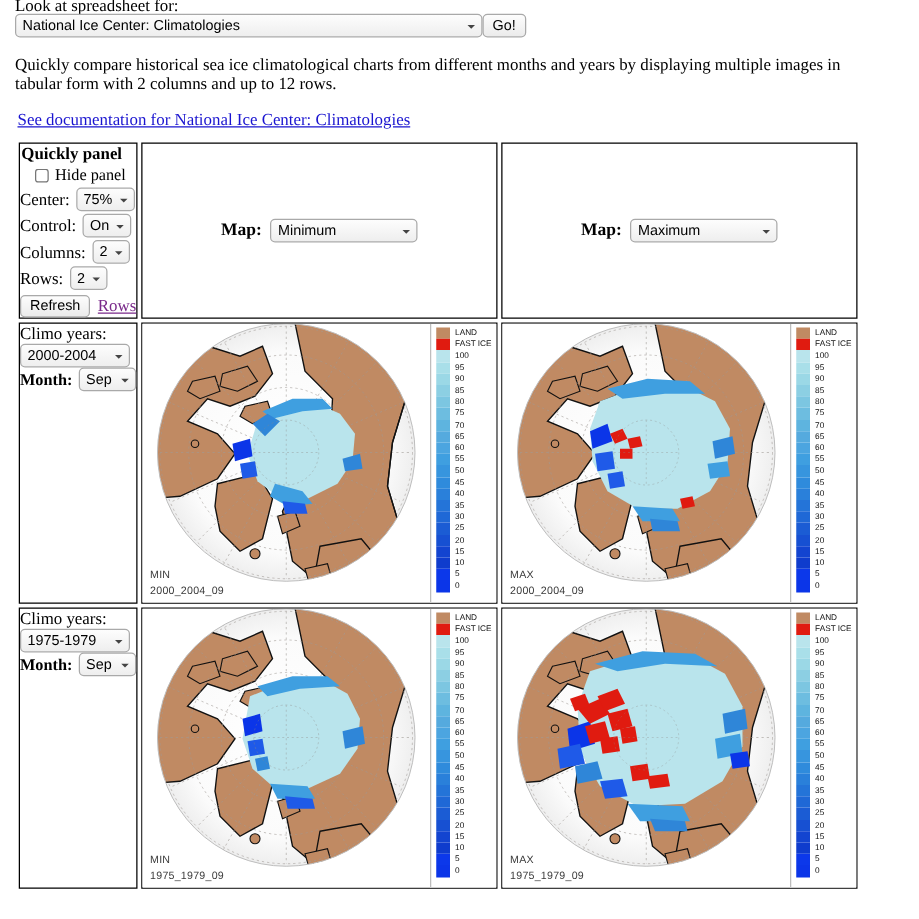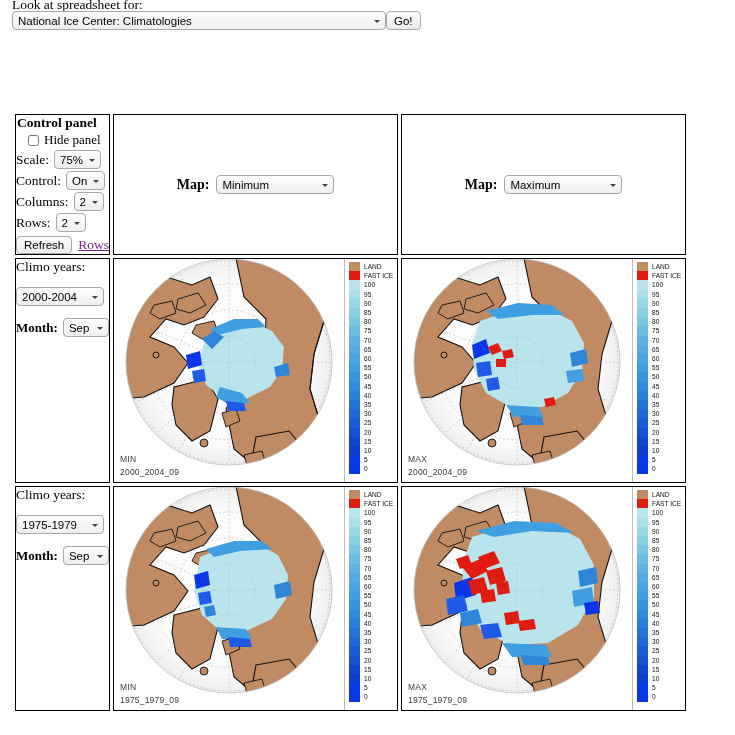--- a/index.html
+++ b/index.html
@@ -116,21 +116,21 @@
     color: #7a2a8a; text-decoration: underline; cursor: pointer;
   }
 
   .maphdr {
     display: flex; align-items: center; justify-content: center;
     gap: 7px; height: 100%;
   }
   .maphdr b { font-size: 14px; }
 
   .lab-title { font-weight: normal; font-size: 13.5px; }
-  .lab-row { display: flex; align-items: center; gap: 5px; margin-top: 12px; }
+  .lab-row { display: flex; align-items: center; gap: 5px; margin-top: 0; }
 
   .mapbox { position: relative; width: 283px; height: 223px; overflow: hidden; background: #fff; }
   .mapsvg { display: block; }
   .maptag {
     position: absolute; left: 6px;
     font-family: "Liberation Sans", sans-serif;
     font-size: 8.5px; color: #3a3a3a; letter-spacing: .2px;
   }
   .maptag.t1 { bottom: 18px; }
   .maptag.t2 { bottom: 5px; }
@@ -157,35 +157,37 @@
 
   <div class="sel-row">
     <span class="selwrap">
       <select class="ss wide">
         <option>National Ice Center: Climatologies</option>
       </select>
     </span>
     <button class="go">Go!</button>
   </div>
 
-
+  <div class="desc">Quickly compare historical sea ice climatological charts from different months and years by displaying multiple images in tabular form with 2 columns and up to 12 rows.</div>
+
+  <div class="doclink">See documentation for National Ice Center: Climatologies</div>
 
   <table class="grid">
     <tbody>
         <tr>
       <td class="ctrlcell">
-        <div class="cp-title">Control panel</div>
+        <div class="cp-title">Quickly panel</div>
 
         <div class="cp-chk">
           <input type="checkbox" style="">
           <span>Hide panel</span>
         </div>
 
         <div class="cp-row">
-          <label>Scale:</label>
+          <label>Center:</label>
           <span class="selwrap">
             <select class="ss">
               <option>75%</option>
             </select>
           </span>
         </div>
 
         <div class="cp-row">
           <label>Control:</label>
           <span class="selwrap">

